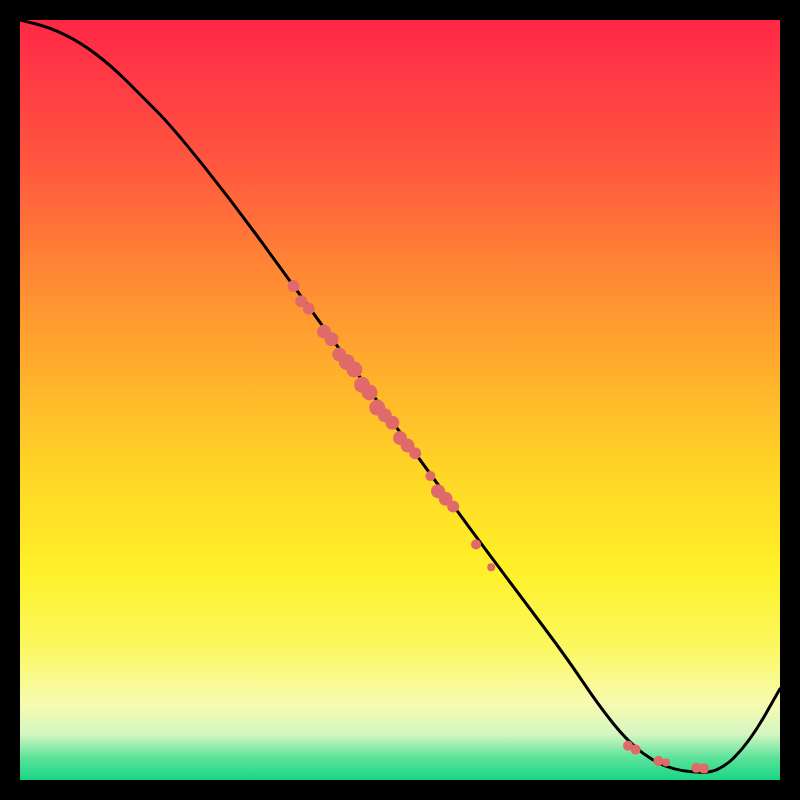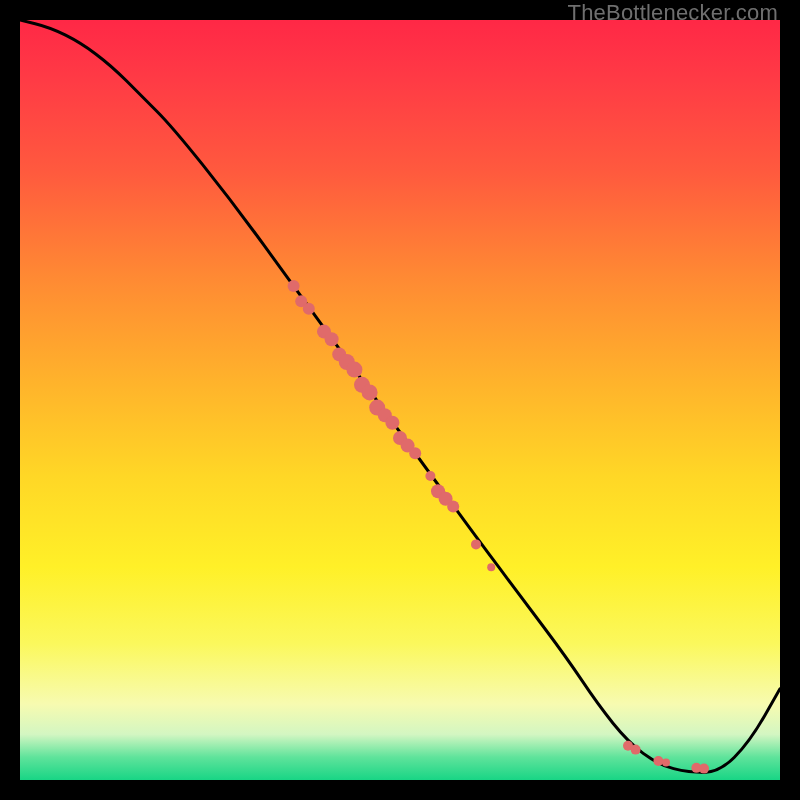--- a/index.html
+++ b/index.html
@@ -55,21 +55,20 @@
     color: #6f6f6f;
     font-weight: 500;
     letter-spacing: 0.2px;
     user-select: none;
   }
 </style>
 </head>
 <body>
 
 <div class="stage">
-  <div class="watermark">TheBottlenecker.com</div>
 
   <div class="plot">
     <svg class="svg-layer" viewBox="0 0 760 760" preserveAspectRatio="none">
       <path id="curve-path" fill="none" stroke="#000" stroke-width="3" stroke-linejoin="round" stroke-linecap="round" d="M 0 0 Q 0 0 15.200000000000001 3.8000000000000114 Q 30.400000000000002 7.600000000000023 45.6 15.200000000000045 Q 60.800000000000004 22.800000000000068 76 34.200000000000045 Q 91.2 45.60000000000002 106.4 60.80000000000001 Q 121.60000000000001 76 136.8 91.19999999999999 Q 152 106.39999999999998 182.4 144.39999999999998 Q 212.8 182.39999999999998 243.2 224.2 Q 273.59999999999997 266 304 307.79999999999995 Q 334.4 349.59999999999997 364.79999999999995 391.4 Q 395.2 433.2 425.6 475 Q 456 516.8 478.8 547.2 Q 501.6 577.6 524.4 608 Q 547.1999999999999 638.4 562.4 661.2 Q 577.6 684 592.8 703 Q 608 722 623.2 733.4 Q 638.4 744.8 653.5999999999999 748.5999999999999 Q 668.8 752.4 684 752.4 Q 699.2 752.4 714.4000000000001 737.2 Q 729.6 722 744.8 695.4 L 760 668.8"></path>
       <g id="dots">
           <circle cx="273.59999999999997" cy="266" r="6" fill="#e06a6a"></circle>
           <circle cx="281.2" cy="281.2" r="6" fill="#e06a6a"></circle>
           <circle cx="288.8" cy="288.8" r="6" fill="#e06a6a"></circle>
           <circle cx="304" cy="311.6" r="7" fill="#e06a6a"></circle>
           <circle cx="311.59999999999997" cy="319.20000000000005" r="7" fill="#e06a6a"></circle>

